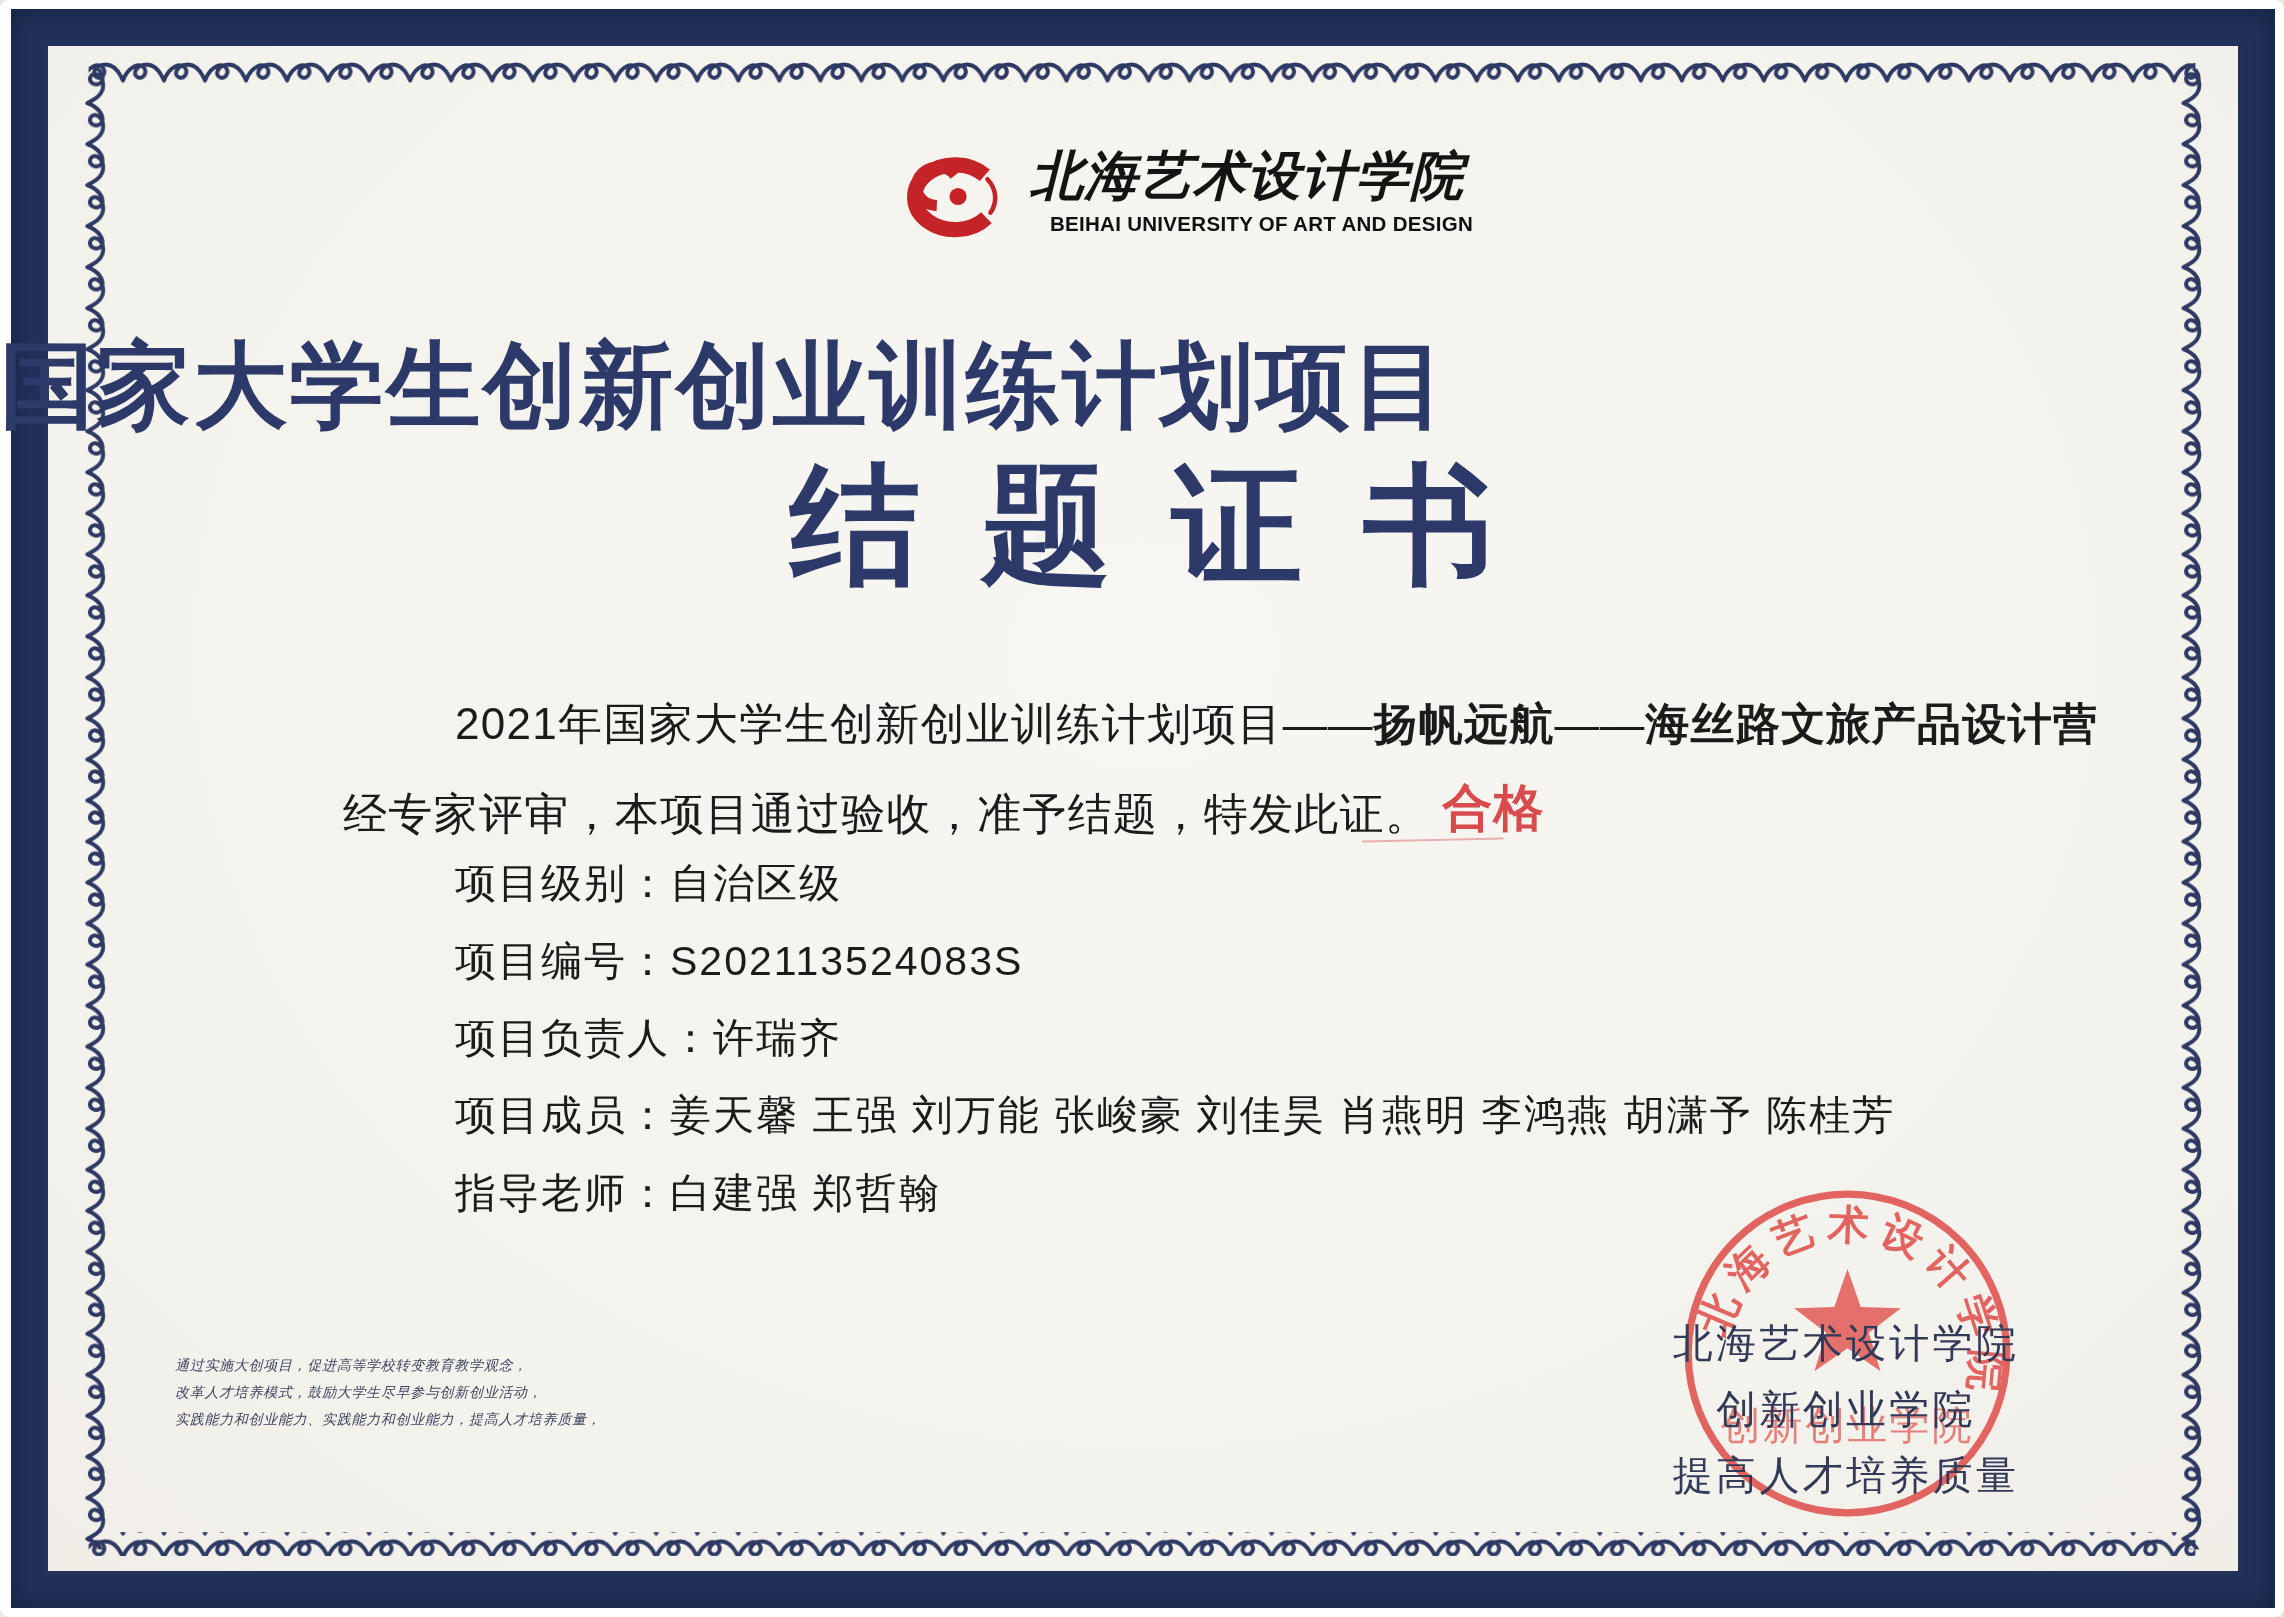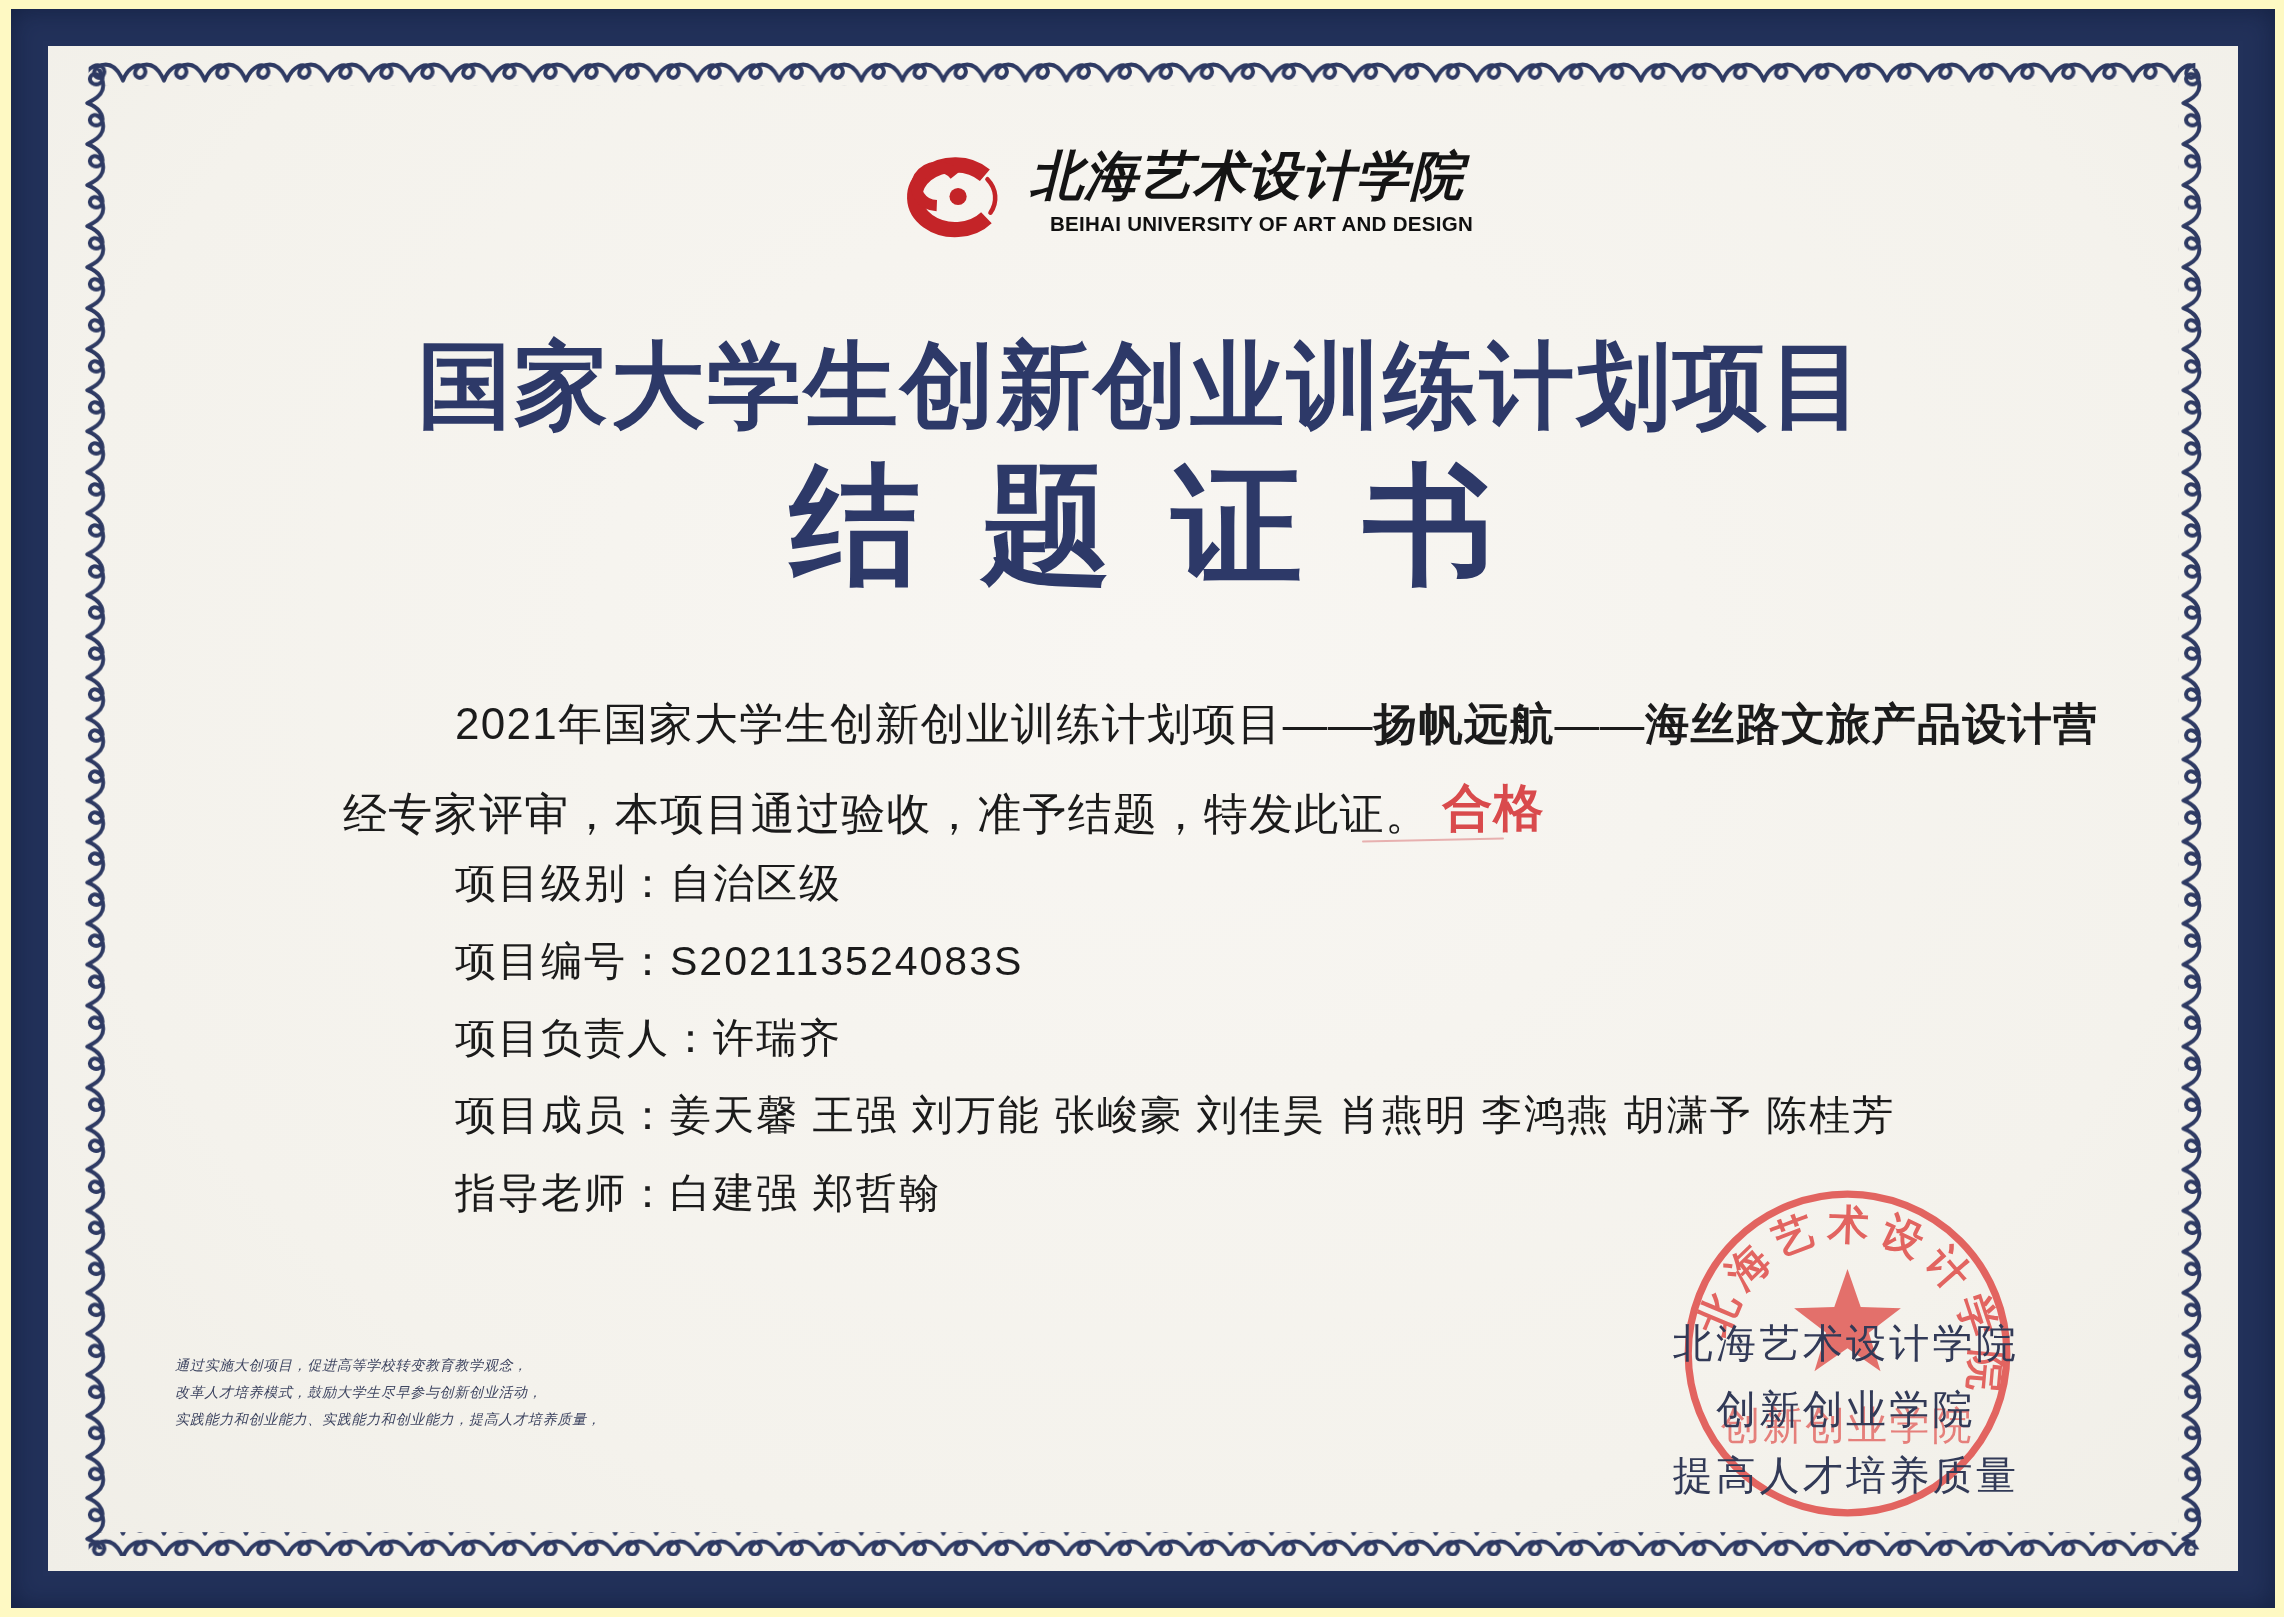--- a/index.html
+++ b/index.html
@@ -1,33 +1,34 @@
 <!DOCTYPE html>
 <html style="font-size:10.6px"><head>
 <meta charset="utf-8">
 <style>
   html,body{margin:0;padding:0;background:#e8e8e8;}
   .stage{
-    position:relative;width:2284px;height:1617px;background:#fef9c3;overflow:hidden;
+    position:relative;width:2284px;height:1617px;background:#ffffff;overflow:hidden;
     font-family:"Liberation Sans", sans-serif;
+    border-radius:9px;
   }
   
   .navy-band{position:absolute;left:10.6px;top:9.3px;right:9.3px;bottom:9.3px;background:#22315a;
     box-shadow:inset 0 0 26.5px rgba(10,20,45,.55);}
   .paper{position:absolute;left:48px;top:46px;right:46px;bottom:46px;background:#f6f4ef;
     background:radial-gradient(ellipse at 50% 40%, #f8f6f2 0%, #f4f2ec 70%, #f0eee7 100%);}
   .rope-frame{position:absolute;left:82px;top:62px;width:2120px;height:1494px;}
   
   .logo-swirl{position:absolute;left:902px;top:156px;width:102px;height:83px;}
   .logo-cn{position:absolute;left:1030px;top:146px;width:423px;font-family:"DejaVu Serif","Liberation Serif",serif;
     font-style:italic;font-weight:bold;font-size:53px;line-height:1.1;color:#141414;letter-spacing:1.3px;white-space:nowrap;}
   .logo-en{position:absolute;left:1030px;top:212px;width:463px;font-size:20.5px;font-weight:600;color:#101010;
     letter-spacing:0.3px;white-space:nowrap;text-align:center;}
   
-  .title1{position:absolute;left:0;top:323px;width:100%;text-align:center;
+  .title1{position:absolute;left:0;top:323px;width:100%;
     font-family:Liberation Sans, sans-serif;font-weight:bold;font-size:94px;
     letter-spacing:2.6px;color:#2d3968;white-space:nowrap;}
   .title2{position:absolute;left:0;top:439px;width:100%;text-align:center;
     font-family:"Liberation Serif","DejaVu Serif",serif;font-weight:bold;font-size:130px;
     letter-spacing:61px;color:#2d3968;white-space:nowrap;transform:translateX(30px);}
   
   .body-line1{position:absolute;left:455px;top:695px;font-size:44px;color:#1b1b1b;
     letter-spacing:1.3px;white-space:nowrap;}
   .body-line1 b{font-weight:bold;font-family:Liberation Serif, serif;}
   .body-line2{position:absolute;left:343px;top:779px;font-size:44px;color:#1b1b1b;

